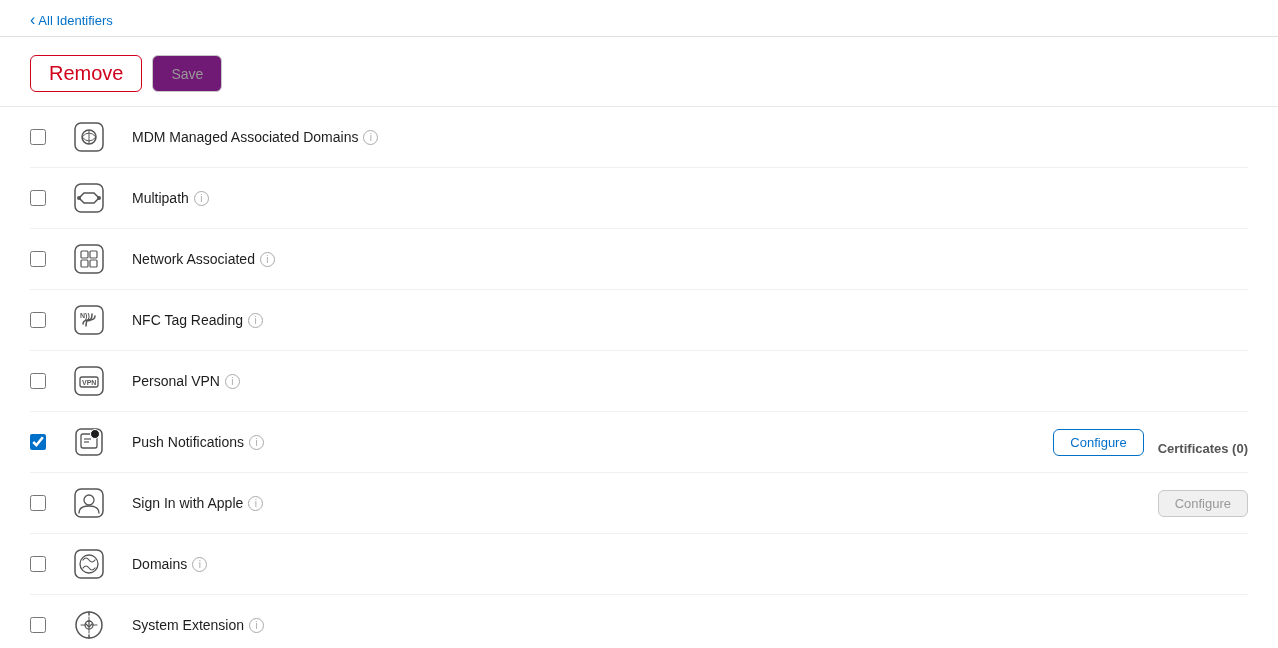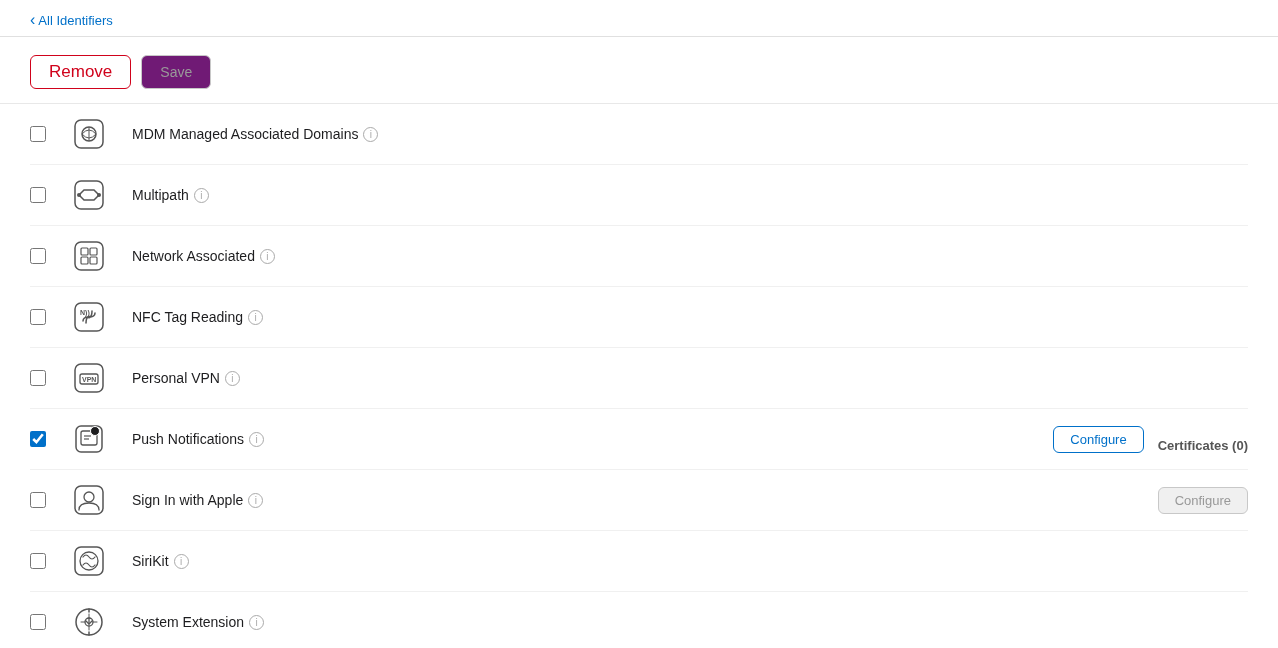--- a/index.html
+++ b/index.html
@@ -52,21 +52,21 @@
     .header-buttons {
       display: flex;
       gap: 10px;
     }
     .btn-remove {
       border: 1.5px solid #d0021b;
       color: #d0021b;
       background: #fff;
       border-radius: 6px;
       padding: 6px 18px;
-      font-size: 17px;
+      font-size: 20px;
       cursor: pointer;
       font-weight: 400;
     }
     .btn-save {
       border: 1.5px solid #c8c8c8;
       color: #999;
       background: #701a75;
       border-radius: 6px;
       padding: 6px 18px;
       font-size: 14px;
@@ -309,21 +309,21 @@
       <input type="checkbox" class="cap-checkbox" style="">
       <div class="cap-icon">
         <svg viewBox="0 0 32 32" fill="none">
           <rect x="2" y="2" width="28" height="28" rx="6" stroke="#555" stroke-width="1.5" fill="none"></rect>
           <circle cx="16" cy="16" r="9" stroke="#555" stroke-width="1.3" fill="none"></circle>
           <path d="M10 12 Q13 8 16 12 Q19 16 22 12" stroke="#555" stroke-width="1.2" fill="none" stroke-linecap="round"></path>
           <path d="M10 20 Q13 16 16 20 Q19 24 22 20" stroke="#555" stroke-width="1.2" fill="none" stroke-linecap="round"></path>
         </svg>
       </div>
       <span class="cap-label">
-        <span>SiriKit</span>
+        <span>Domains</span>
         <span class="cap-info">i</span>
       </span>
     </div>
 
     <div class="cap-row">
       <input type="checkbox" class="cap-checkbox" style="">
       <div class="cap-icon">
         <svg viewBox="0 0 32 32" fill="none">
           <circle cx="16" cy="16" r="13" stroke="#555" stroke-width="1.5" fill="none"></circle>
           <path d="M16 3 L16 6" stroke="#555" stroke-width="1.5" stroke-linecap="round"></path>

